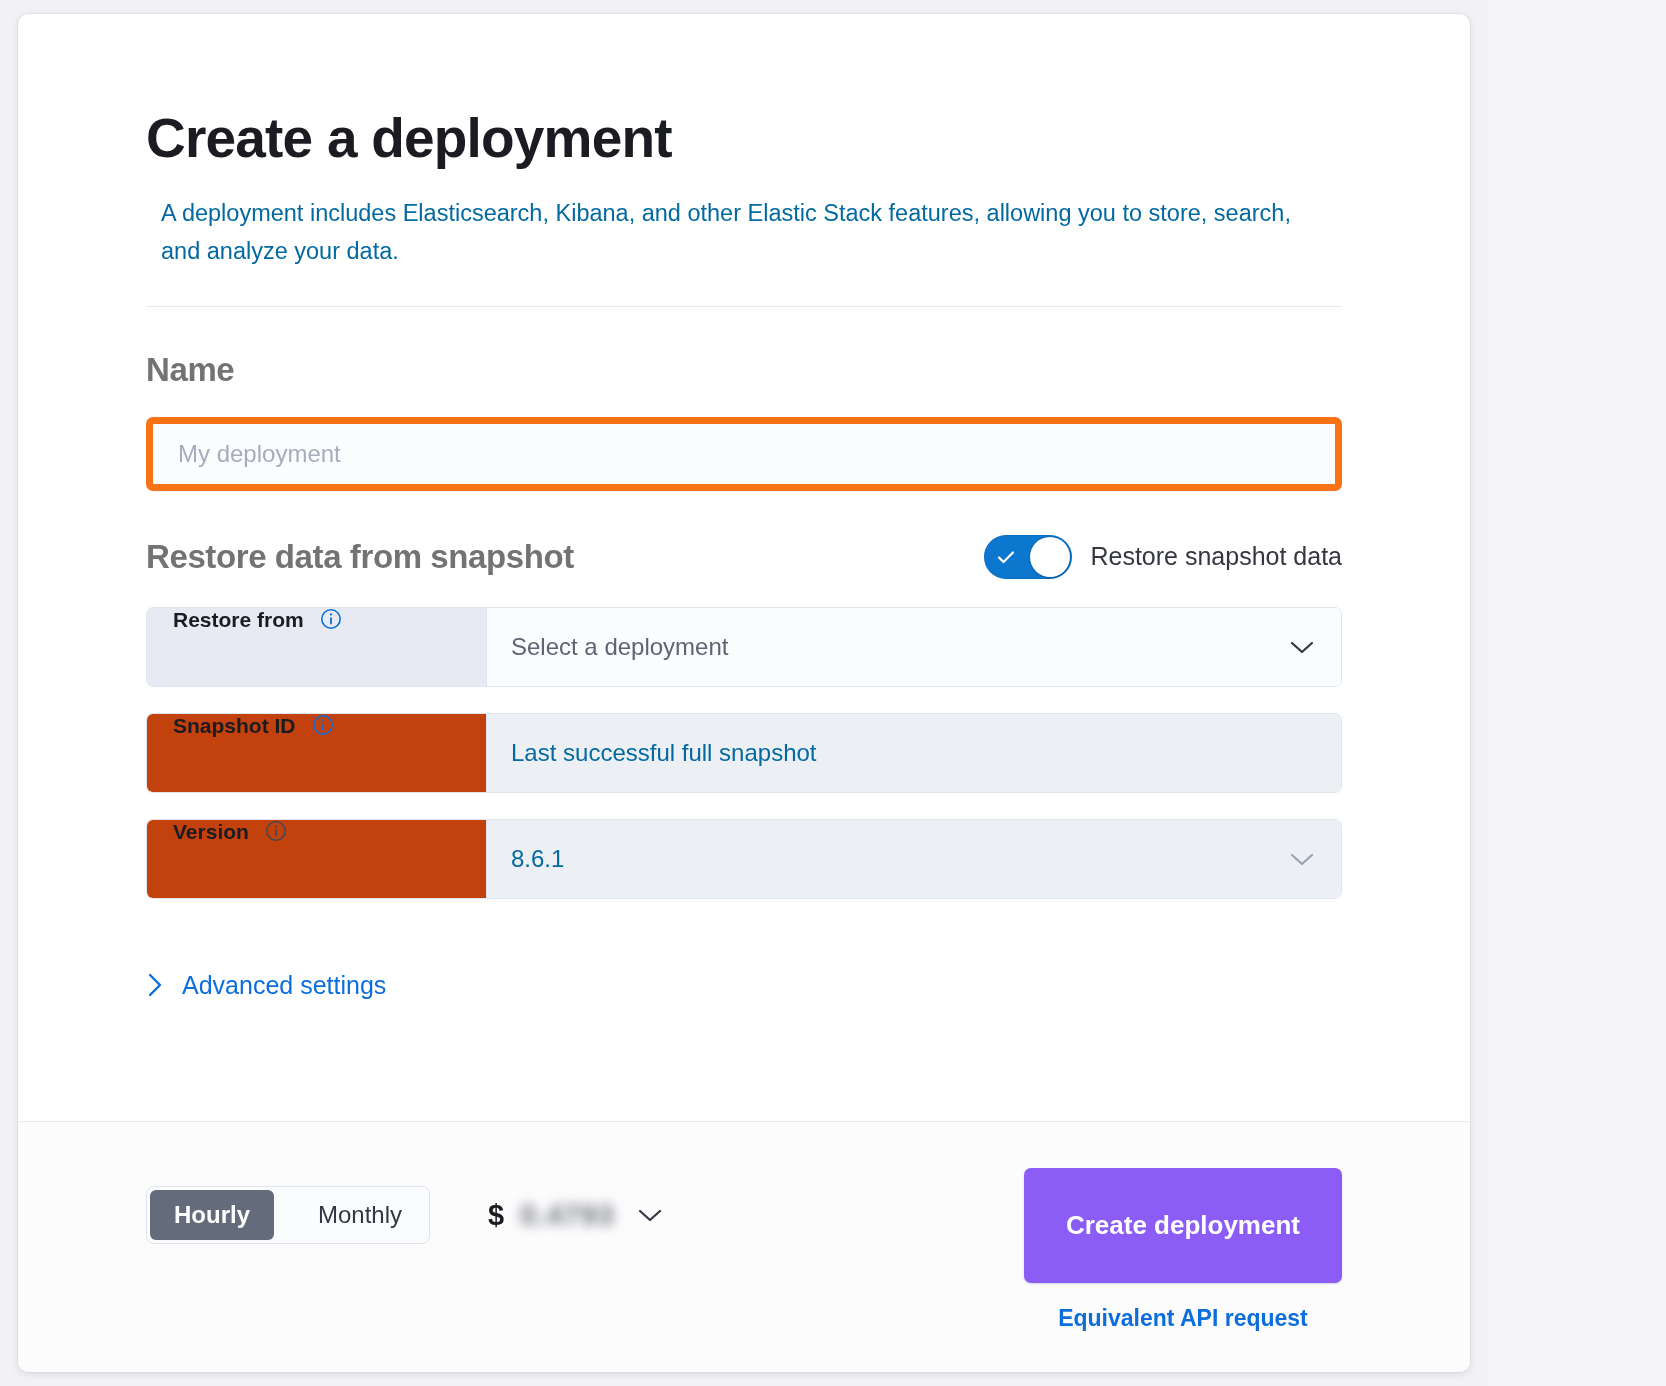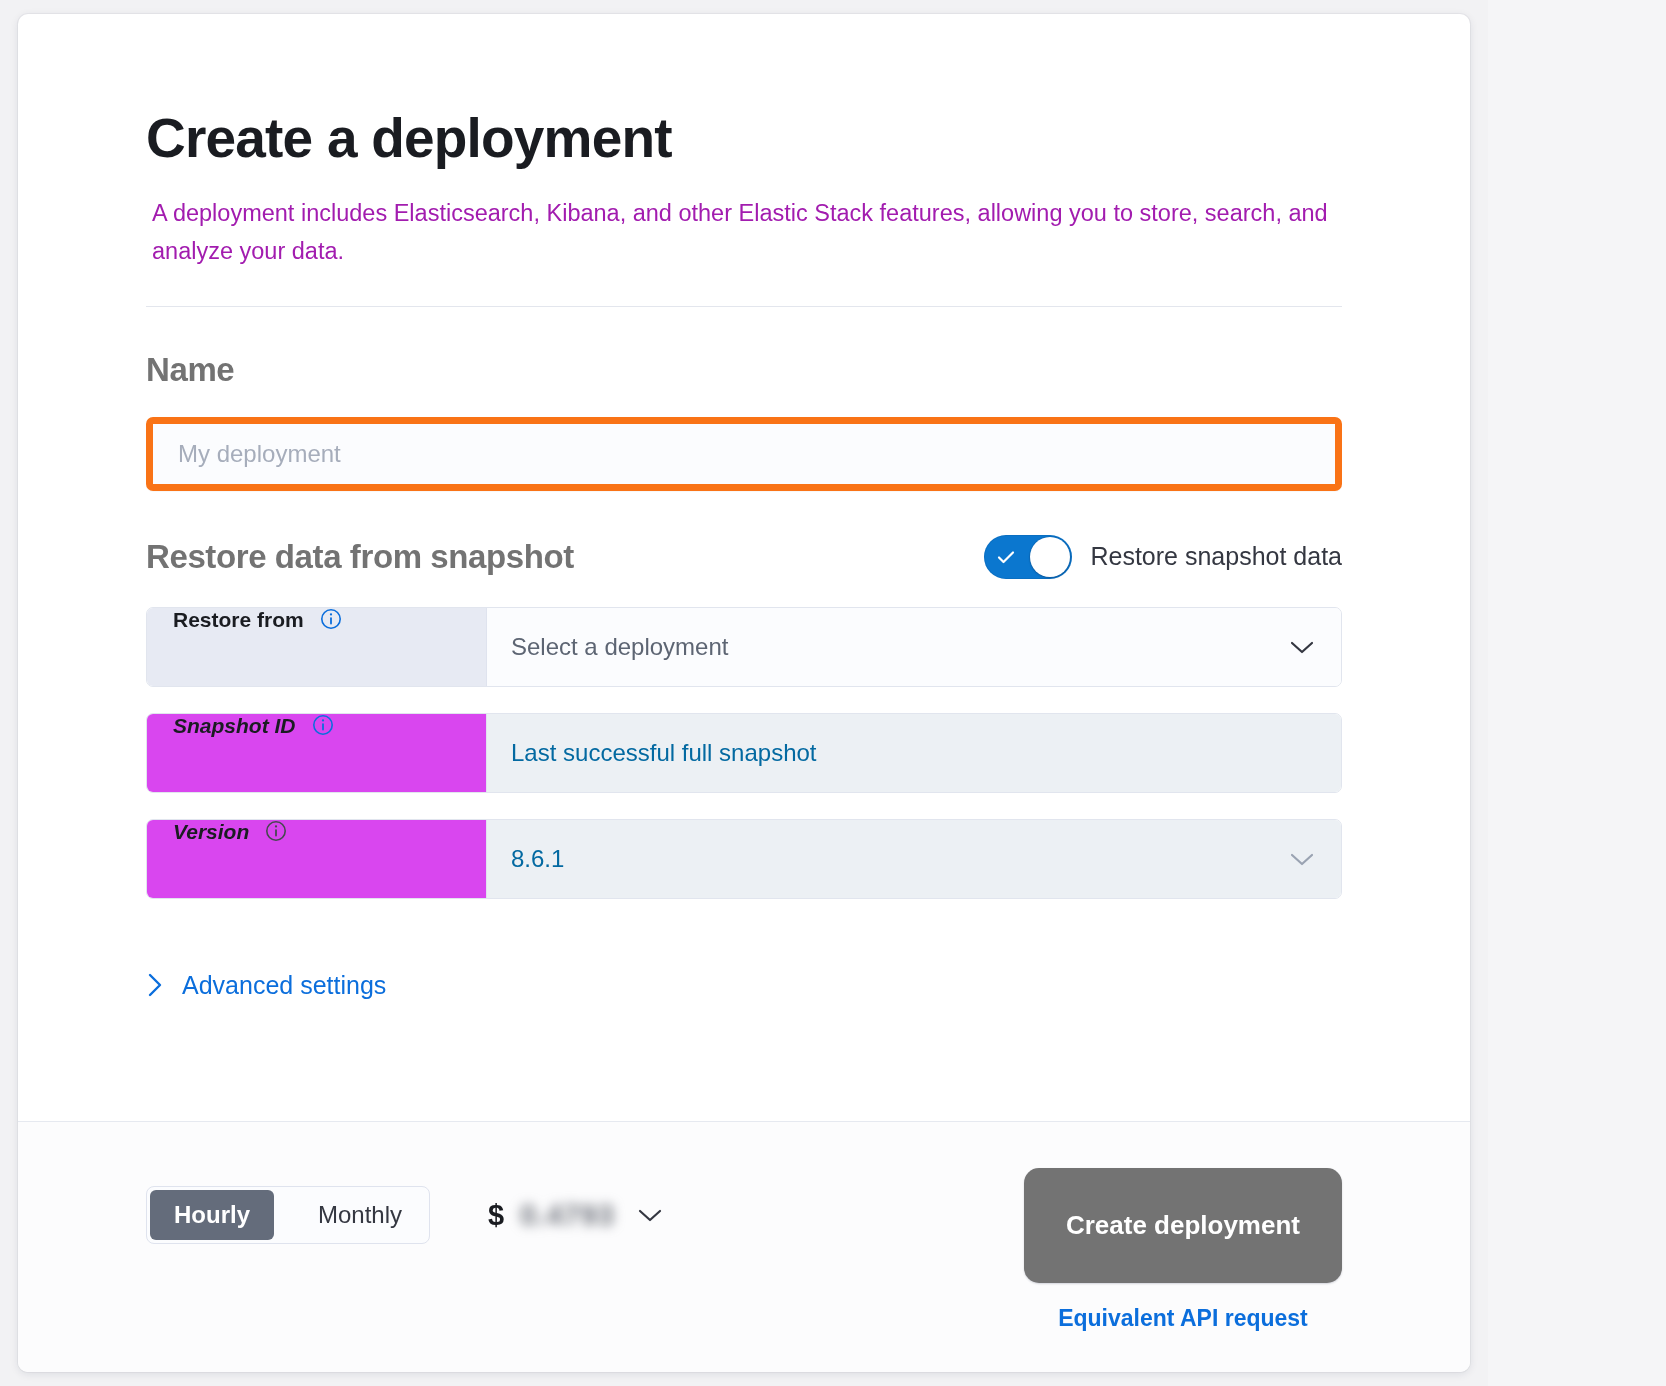--- a/index.html
+++ b/index.html
@@ -39,23 +39,23 @@
     font-size: 55px;
     line-height: 1.05;
     font-weight: 700;
     letter-spacing: -0.8px;
     color: #1a1c21;
     margin: 0 0 26px 0;
   }
   .page-subtitle {
     font-size: 23.5px;
     line-height: 1.62;
-    color: #a21caf;
+    color: #0369a1;
     max-width: 1300px;
-    margin: 6px;
+    margin: 15px;
     font-weight: 400;
   }
   .divider {
     border: none;
     border-top: 1px solid #e3e6ed;
     margin: 36px 0 0 0;
   }
 
   
   h2.section-title {
@@ -162,21 +162,21 @@
     background: #fbfcfe;
     display: flex;
     align-items: center;
     justify-content: space-between;
     padding: 0 24px 0 24px;
   }
   .row-control .val {
     font-size: 24px;
     color: #5d6573;
   }
-  .form-row.disabled .row-label { background: #d946ef; font-style: italic; }
+  .form-row.disabled .row-label { background: #c2410c; }
   .form-row.disabled .row-control { background: #ecf0f4; }
   .form-row.disabled .row-control .val { color: #0369a1; }
 
   .info-icon { width: 22px; height: 22px; display: block; }
   .chev { width: 30px; height: 18px; display: block; }
 
   
   .advanced {
     display: flex;
     align-items: center;
@@ -251,26 +251,26 @@
   }
   .price .chev { margin-left: 4px; }
 
   .footer-right {
     display: flex;
     flex-direction: column;
     align-items: center;
     gap: 22px;
   }
   .primary-btn {
-    background: #737373;
+    background: #8b5cf6;
     color: #ffffff;
     font-size: 26px;
     font-weight: 700;
     border: none;
-    border-radius: 15px;
+    border-radius: 7px;
     padding: 42px 42px;
     cursor: pointer;
     font-family: "Liberation Sans", sans-serif;
     box-shadow: 0 1px 2px rgba(20,30,60,0.18);
   }
   .api-link {
     font-size: 23px;
     color: #0b6edc;
     font-weight: 700;
     cursor: pointer;

